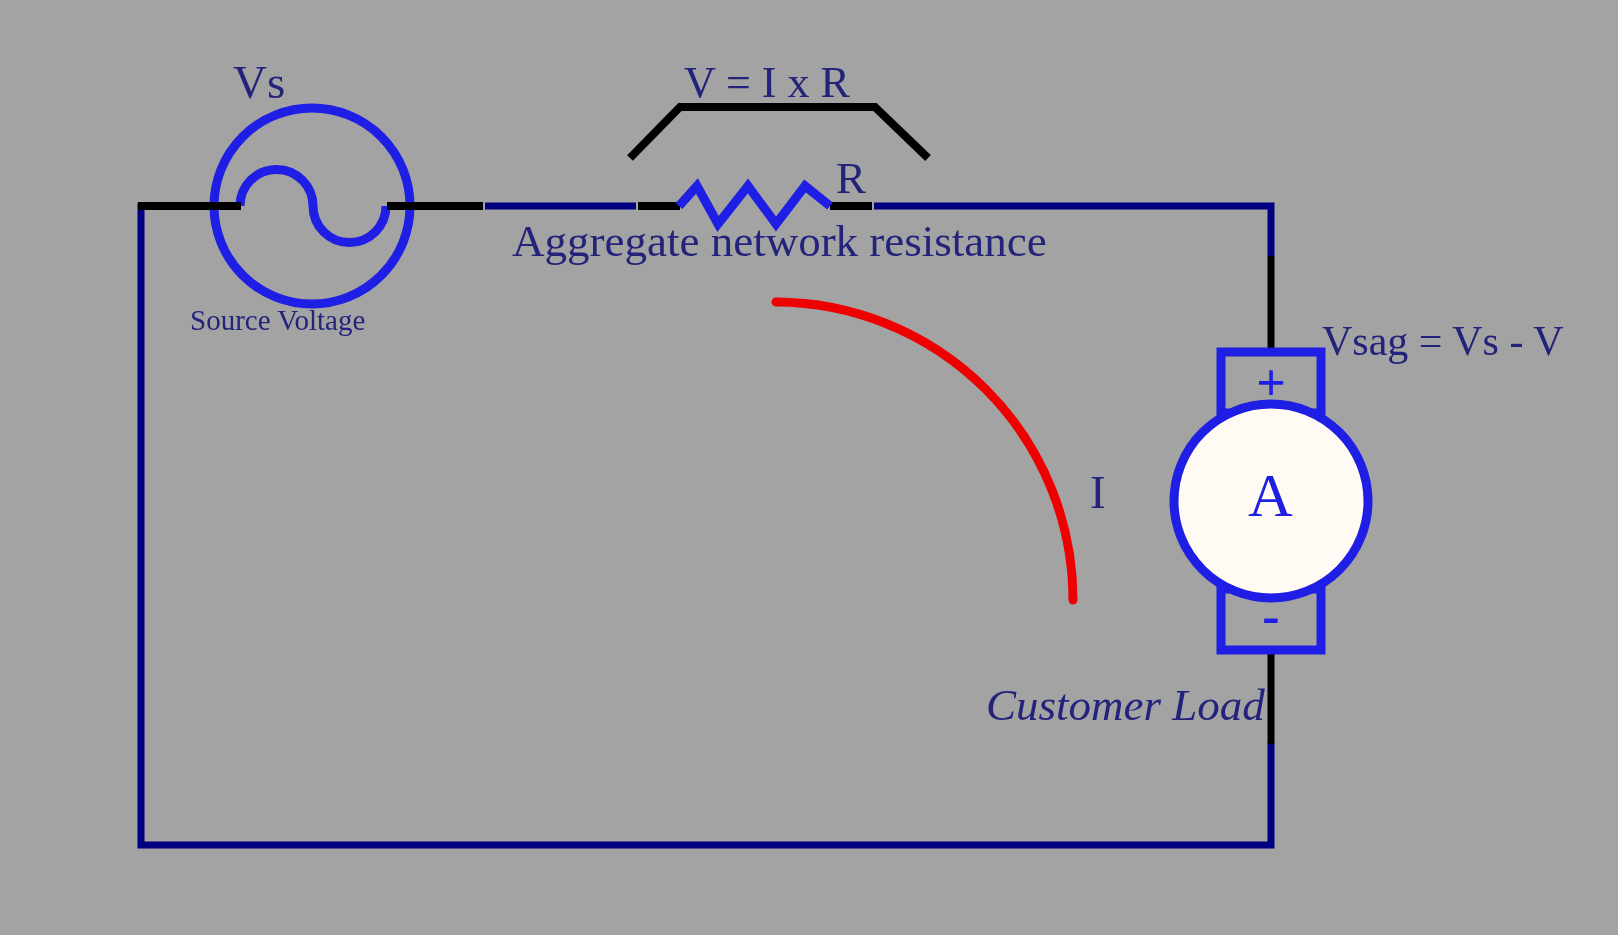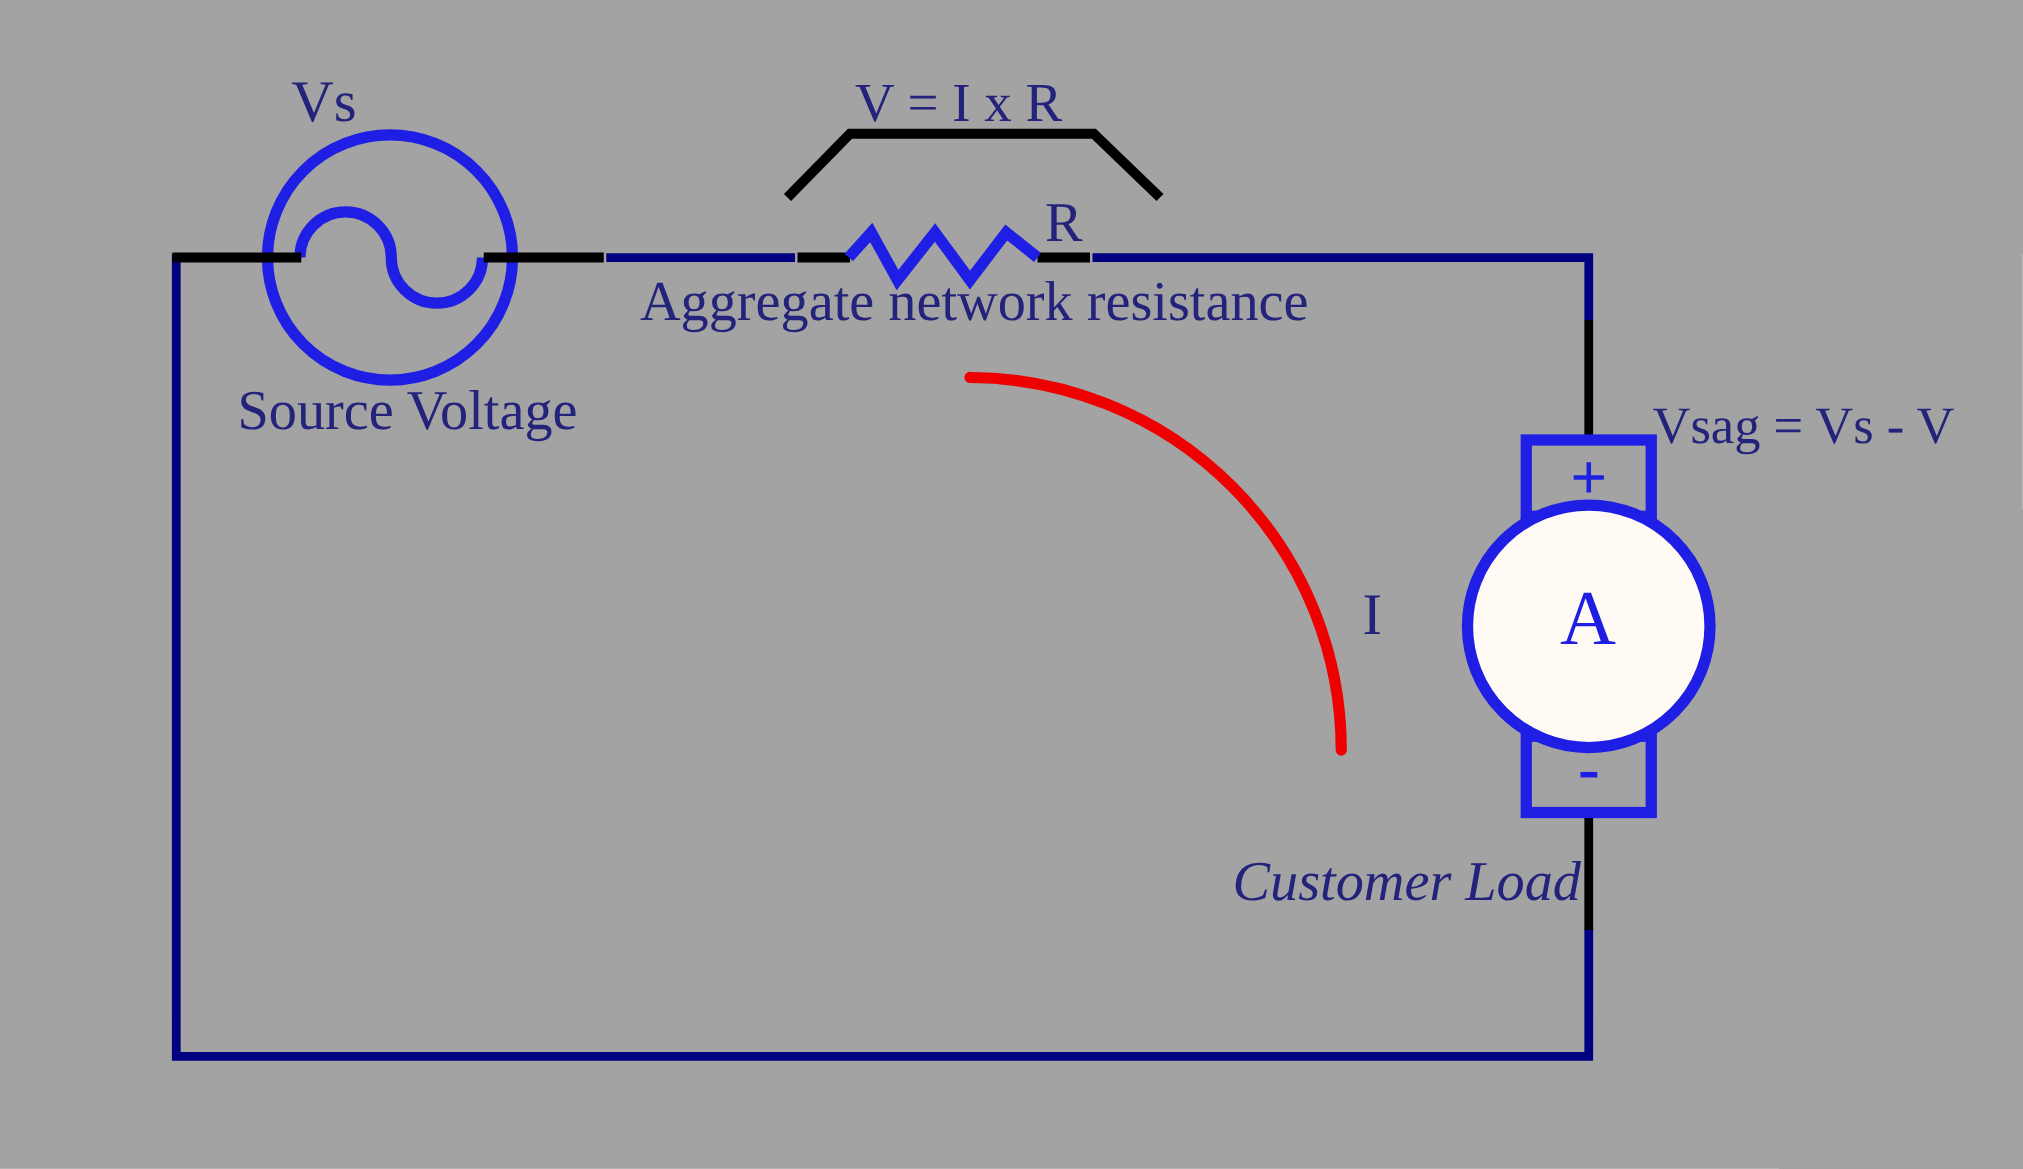--- a/index.html
+++ b/index.html
@@ -67,21 +67,21 @@
 
     <rect x="1221" y="352" width="100" height="61" fill="none" stroke="#1E1EE4" stroke-width="9"></rect>
     <rect x="1221" y="589" width="100" height="61" fill="none" stroke="#1E1EE4" stroke-width="9"></rect>
     <circle cx="1271" cy="501" r="97" fill="#FFFAF3" stroke="#1E1EE4" stroke-width="9"></circle>
 
     <path d="M 776 302 A 298 298 0 0 1 1073 600" fill="none" stroke="#EE0000" stroke-width="9" stroke-linecap="round"></path>
   </svg>
 
   <div class="lbl" style="left:233px; top:59px; font-size:47px;">Vs</div>
 
-  <div class="lbl" style="left:190px; top:306px; font-size:45px;">Source Voltage</div>
+  <div class="lbl" style="left:190px; top:306px; font-size:29px;">Source Voltage</div>
 
   <div class="lbl" style="left:684px; top:61px; font-size:44px;">V = I x R</div>
 
   <div class="lbl" style="left:836px; top:156px; font-size:45px;">R</div>
 
   <div class="lbl" style="left:512px; top:219px; font-size:45px;text-align:right;">Aggregate network resistance</div>
 
   <div class="lbl" style="left:1322px; top:320px; font-size:42px;">Vsag = Vs - V</div>
 
   <div class="lbl" style="left:1090px; top:469px; font-size:47px;">I</div>

